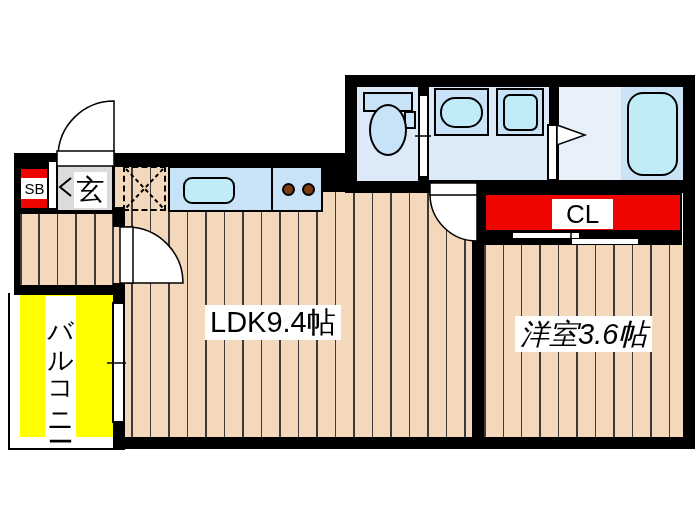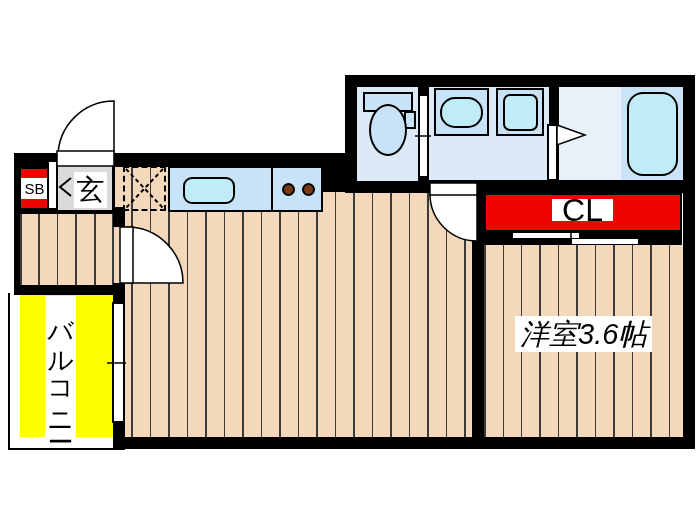--- a/index.html
+++ b/index.html
@@ -77,21 +77,21 @@
   <div class="abs fixture" style="left:434px;top:88px;width:55px;height:48px;"></div>
   <div class="abs inner" style="left:440px;top:97px;width:43px;height:31px;border-radius:15px;"></div>
   <div class="abs fixture" style="left:496px;top:88px;width:48px;height:48px;"></div>
   <div class="abs inner" style="left:503px;top:94px;width:35px;height:37px;border-radius:7px;"></div>
   <div class="abs" style="left:559px;top:87px;width:62px;height:93px;background:#E8F0FA;"></div>
   <div class="abs" style="left:621px;top:87px;width:62px;height:93px;background:#CBE3F7;"></div>
   <div class="abs inner" style="left:627px;top:92px;width:51px;height:84px;border-radius:16px;"></div>
   <div class="abs" style="left:547px;top:124px;width:11px;height:57px;background:#fff;border:2px solid #000;"></div>
 
   <div class="abs" style="left:484px;top:193px;width:198px;height:39px;background:#EE0500;border:2px solid #000;"></div>
-  <div class="abs label-box" style="left:552px;top:199px;width:61px;height:22px;font-size:32px;">CL</div>
+  <div class="abs label-box" style="left:552px;top:199px;width:61px;height:30px;font-size:26px;">CL</div>
   <div class="abs" style="left:512px;top:232px;width:68px;height:7px;background:#fff;border:1px solid #000;"></div>
   <div class="abs" style="left:571px;top:238px;width:68px;height:7px;background:#fff;border:1px solid #000;"></div>
 
   <div class="abs" style="left:112px;top:302px;width:13px;height:121px;background:#fff;border:2px solid #000;"></div>
 
   <svg width="700" height="525">
     <g>
       <path d="M114,157 L58,157 A56,56 0 0 1 114,101 Z" fill="#fff" stroke="#000" stroke-width="1.5"></path>
       <rect x="57" y="151" width="57" height="15" fill="#fff" stroke="#000" stroke-width="1.5"></rect>
     </g>
@@ -107,15 +107,16 @@
       <line x1="126" y1="169" x2="163" y2="208"></line>
       <line x1="163" y1="169" x2="126" y2="208"></line>
     </g>
     <polygon points="557,125 585,135 557,145" fill="#fff" stroke="#000" stroke-width="1.5"></polygon>
     <line x1="415" y1="136" x2="431" y2="136" stroke="#000" stroke-width="1.5"></line>
     <line x1="107" y1="363" x2="126" y2="363" stroke="#000" stroke-width="1.5"></line>
     <line x1="571" y1="233" x2="571" y2="244" stroke="#000" stroke-width="1.5"></line>
     <polyline points="71,178 60,187 71,196" fill="none" stroke="#000" stroke-width="2"></polyline>
   </svg>
 
+  <div class="abs label-box room-label" style="left:205px;top:305px;height:35px;">LDK9.4帖</div>
   <div class="abs label-box room-label" style="left:515px;top:316px;height:36px;font-style:italic;">洋室3.6帖</div>
 
 </div>
 
 </body></html>

